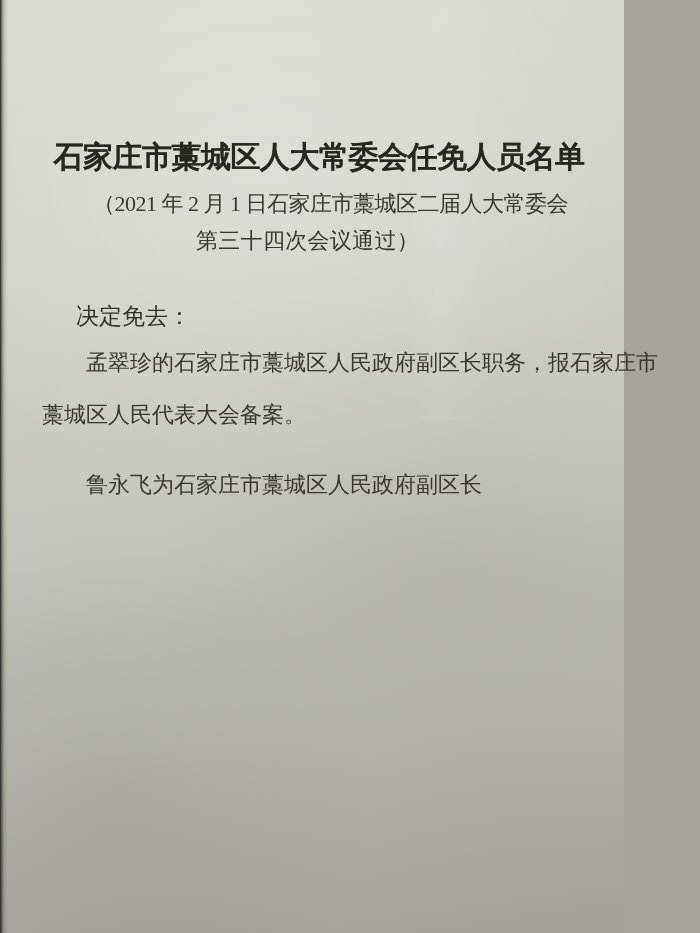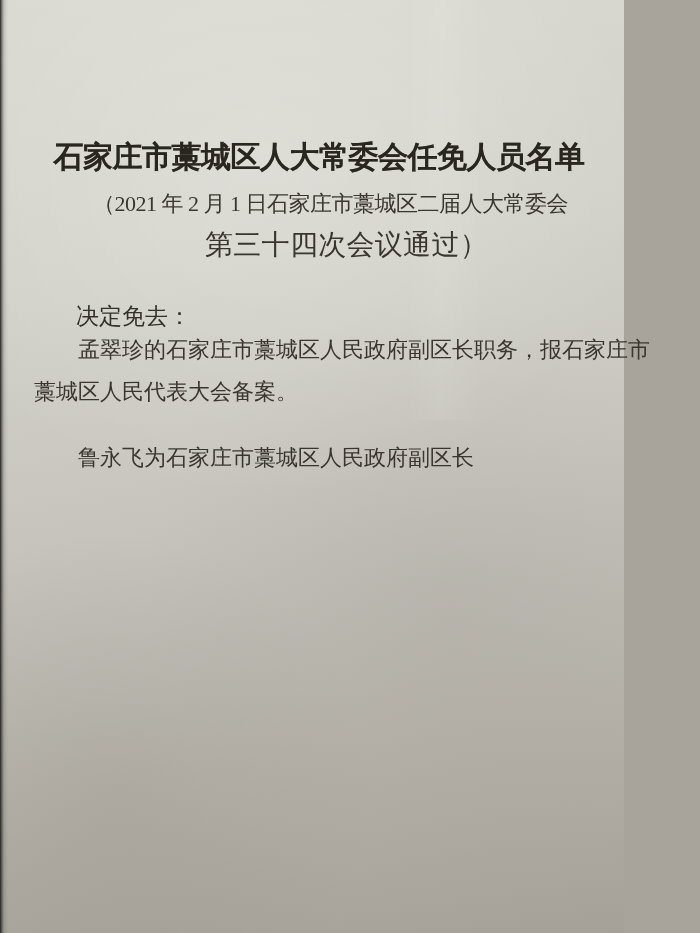--- a/index.html
+++ b/index.html
@@ -68,50 +68,50 @@
     left: 93px;
     font-size: 22px;
     color: #3a362f;
     white-space: nowrap;
     letter-spacing: -0.5px;
     text-align: center;
   }
   .subtitle-line2 {
     position: absolute;
     top: 226px;
-    left: 205px;
-    font-size: 28px;
+    left: 196px;
+    font-size: 22px;
     color: #3a362f;
     white-space: nowrap;
     letter-spacing: 0.3px;
   }
   .section-heading {
     position: absolute;
     left: 76px;
     font-size: 23px;
     color: #34302a;
     white-space: nowrap;
     font-family: Liberation Serif, serif;
   }
   .heading-remove { top: 301px; }
   .heading-appoint { top: 424px; }
   .section-body {
     position: absolute;
     left: 34px;
     width: 622px;
-    margin: 0;
+    margin: 8px;
     font-size: 22px;
-    line-height: 42px;
+    line-height: 52px;
     text-indent: 2em;
     color: #3a362f;
     letter-spacing: 0;
     word-break: break-all;
   }
   .body-remove { top: 329px; }
-  .body-appoint { top: 437px; }
+  .body-appoint { top: 451px; }
 </style>
 </head>
 <body>
 
 <div class="photo">
   <div class="crease"></div>
   <div class="left-edge"></div>
 
   <div class="page">
     <h1 class="title">石家庄市藁城区人大常委会任免人员名单</h1>

